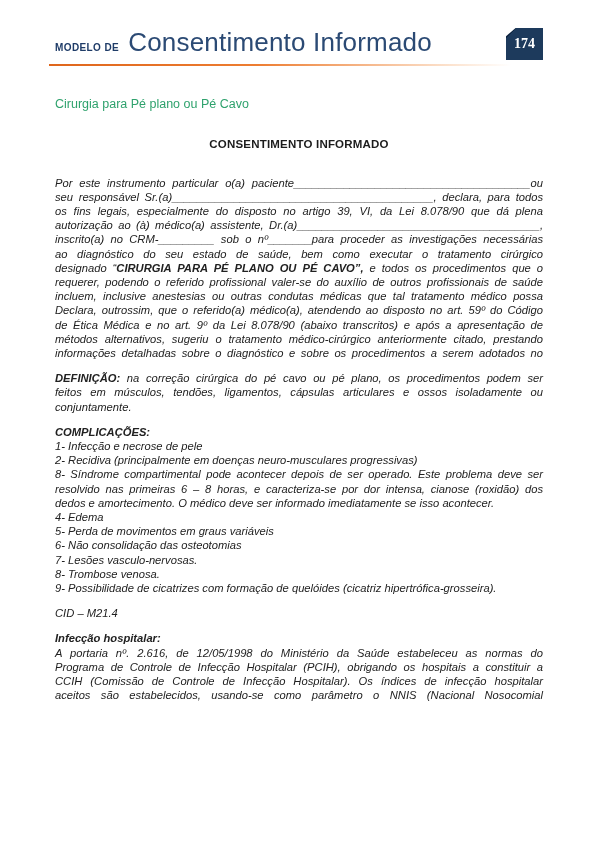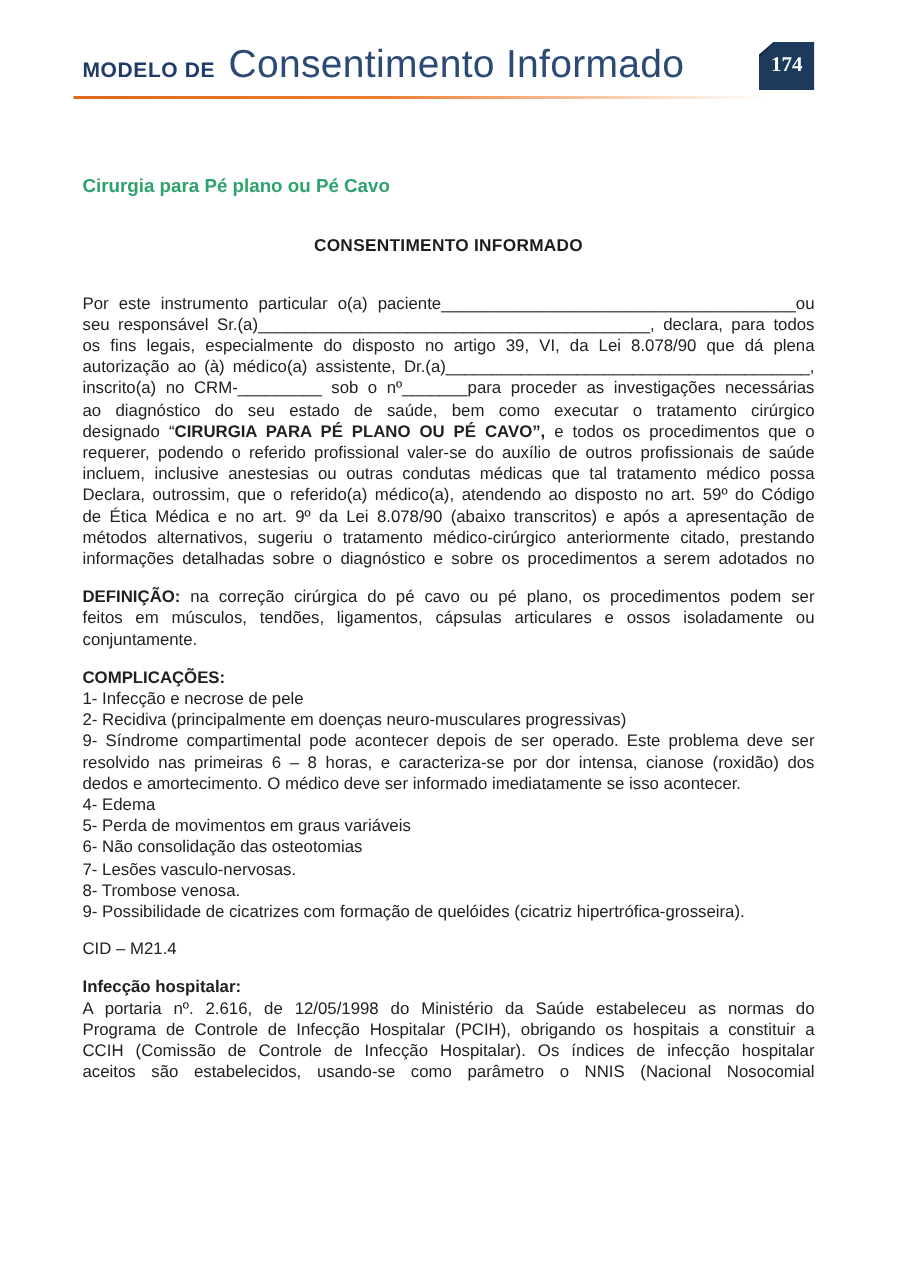--- a/index.html
+++ b/index.html
@@ -4,50 +4,50 @@
 <style>
   html,body { margin:0; padding:0; background:#ffffff; }
   .page {
     position:relative; width:600px; height:848px; background:#fff;
     font-family:"Liberation Sans", sans-serif; color:#212121;
     overflow:hidden; box-sizing:border-box;
   }
   .header { position:relative; padding:28px 55px 0 55px; }
   .title-row { display:flex; align-items:baseline; gap:9px; }
   .kicker {
-    font-size:14px; font-weight:bold; letter-spacing:.4px;
+    font-size:10px; font-weight:bold; letter-spacing:.4px;
     color:var(--navy, #1f3c68); white-space:nowrap;
   }
   .big-title {
     font-size:26px; line-height:1.1; letter-spacing:.2px; font-weight:400;
     color:var(--title_navy, #2b4a74); white-space:nowrap;
   }
   .divider {
     height:2px; width:462px; margin:7px 0 0 -6px; border:0;
     background:linear-gradient(90deg, #df661c, var(--orange,#ed7d31) 45%,
                rgba(243,146,69,.28) 86%, rgba(243,146,69,0) 100%);
   }
   .badge {
     position:absolute; top:28px; right:57px; width:37px; height:32px;
     background:linear-gradient(135deg, #0d2440 0 15%, var(--navy_badge,#1d3a5c) 15%);
     clip-path:polygon(26% 0, 100% 0, 100% 100%, 0 100%, 0 26%);
     color:#fff; display:flex; align-items:center; justify-content:center;
     font-family:"Liberation Serif", serif; font-weight:bold; font-size:14px;
   }
   .content { padding:0 57px 0 55px; }
   .subject {
-    margin-top:51px; font-size:12.5px; font-weight:bold;
+    margin-top:31px; font-size:12.5px; font-weight:normal;
     color:var(--green, #2fa26d);
   }
   .doc-title {
     margin-top:27px; text-align:center; font-weight:bold;
     font-size:11.5px; letter-spacing:.2px; color:#1c1c1c;
   }
   .doc-body { margin-top:26px; font-size:11.2px; line-height:14.2px; color:#212121; }
-  .block { margin:0 0 11px 0; }
+  .block { margin:0 0 11px 0;font-style:italic; }
   .block:last-child { margin-bottom:0; }
   .line { min-height:14.2px; }
   .line.justify { text-align:justify; text-align-last:justify; }
   .line.left { text-align:left; }
   .line b { font-weight:bold; }
 </style>
 </head>
 <body>
 
 <div class="page">
@@ -83,21 +83,21 @@
         </div>
         <div class="block">
           <div class="line justify"><b>DEFINIÇÃO:</b><span> na correção cirúrgica do pé cavo ou pé plano, os procedimentos podem ser</span></div>
           <div class="line justify"><span>feitos em músculos, tendões, ligamentos, cápsulas articulares e ossos isoladamente ou</span></div>
           <div class="line left"><span>conjuntamente.</span></div>
         </div>
         <div class="block">
           <div class="line left"><b>COMPLICAÇÕES:</b></div>
           <div class="line left"><span>1- Infecção e necrose de pele</span></div>
           <div class="line left"><span>2- Recidiva (principalmente em doenças neuro-musculares progressivas)</span></div>
-          <div class="line justify"><span>9- Síndrome compartimental pode acontecer depois de ser operado. Este problema deve ser</span></div>
+          <div class="line justify"><span>8- Síndrome compartimental pode acontecer depois de ser operado. Este problema deve ser</span></div>
           <div class="line justify"><span>resolvido nas primeiras 6 – 8 horas, e caracteriza-se por dor intensa, cianose (roxidão) dos</span></div>
           <div class="line left"><span>dedos e amortecimento. O médico deve ser informado imediatamente se isso acontecer.</span></div>
           <div class="line left"><span>4- Edema</span></div>
           <div class="line left"><span>5- Perda de movimentos em graus variáveis</span></div>
           <div class="line left"><span>6- Não consolidação das osteotomias</span></div>
           <div class="line left"><span>7- Lesões vasculo-nervosas.</span></div>
           <div class="line left"><span>8- Trombose venosa.</span></div>
           <div class="line left"><span>9- Possibilidade de cicatrizes com formação de quelóides (cicatriz hipertrófica-grosseira).</span></div>
         </div>
         <div class="block">

